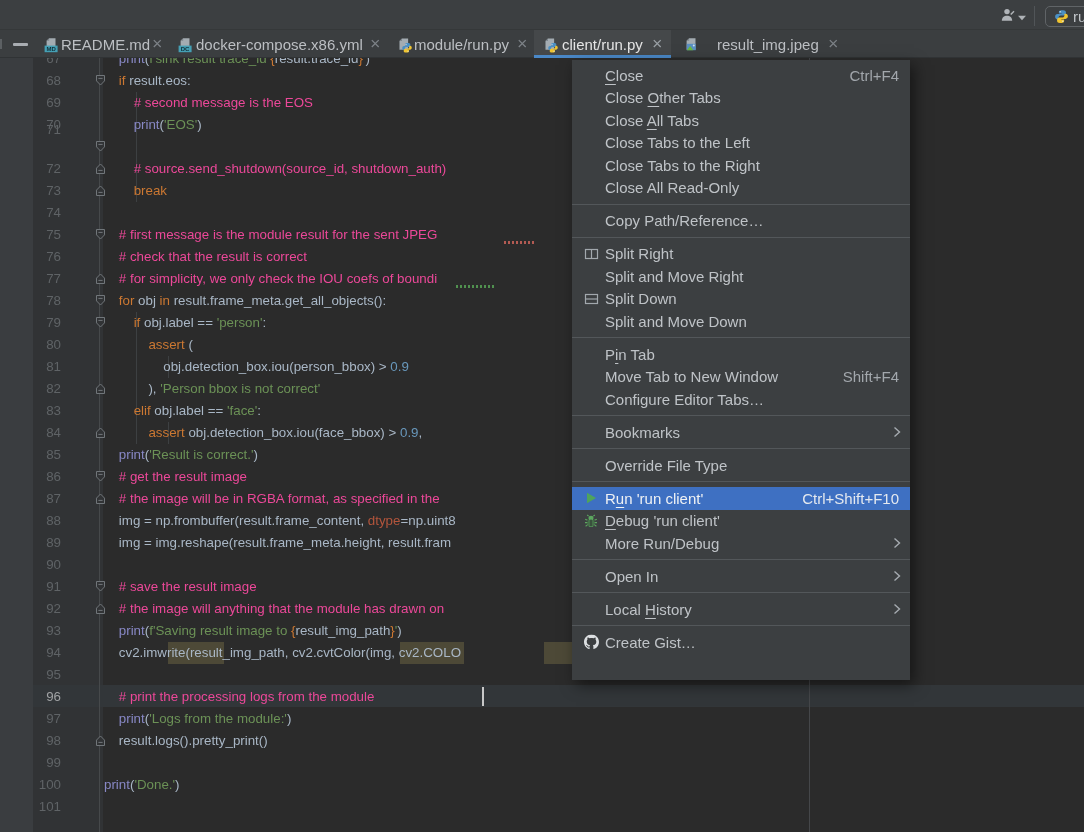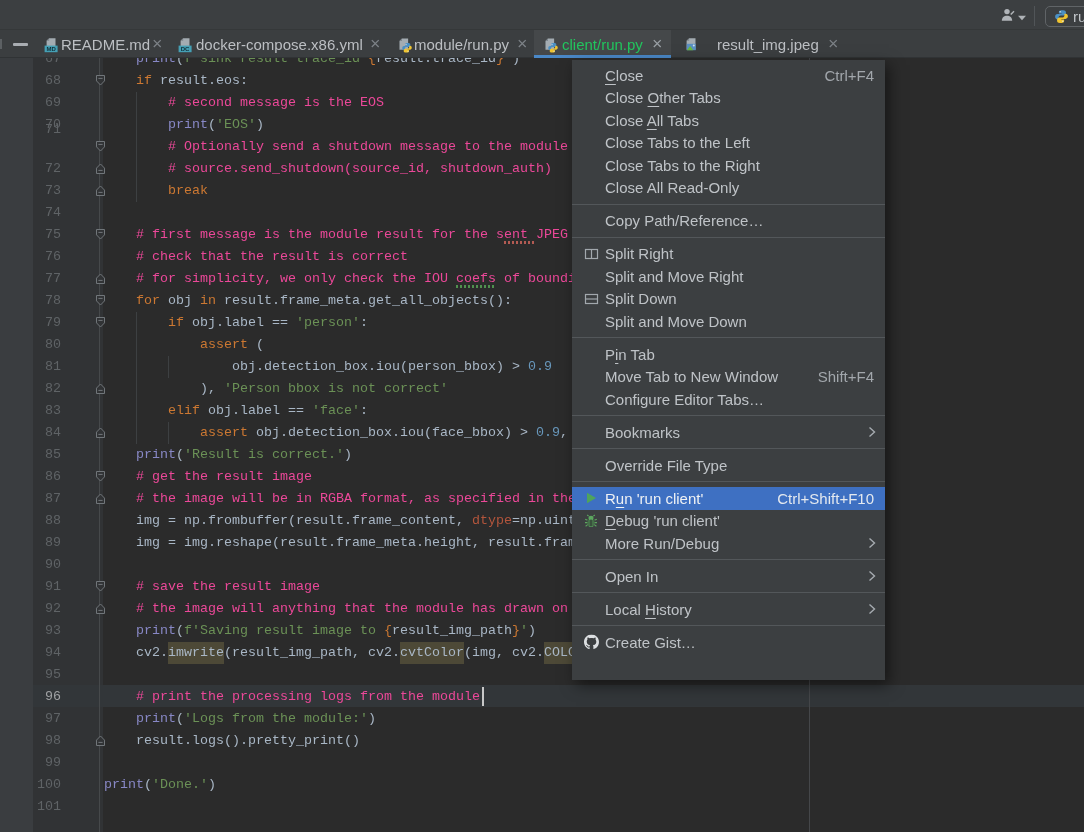--- a/index.html
+++ b/index.html
@@ -2,38 +2,38 @@
 <html><head><meta charset="utf-8"><style>
 *{margin:0;padding:0;box-sizing:border-box}
 html,body{width:1084px;height:832px;overflow:hidden;background:#2b2b2b;
 font-family:"Liberation Sans",sans-serif;}
 .abs{position:absolute}
 #toolbar{position:absolute;left:0;top:0;width:1084px;height:30px;background:#3c3f41;border-bottom:1px solid #353839}
 #tabbar{position:absolute;left:0;top:30px;width:1084px;height:28px;background:#3b3e40;border-bottom:1px solid #303335}
 .tab{position:absolute;top:0;height:28px;display:flex;align-items:center;font-size:15px;color:#bcbfc3}
 .tab .ticon{width:16px;height:16px;flex:none;margin-top:1px}
 .tab .tx{flex:none;white-space:nowrap}
-.tab.sel{background:#45484a;color:#22c55e}
+.tab.sel{background:#45484a;color:#e5e5e5}
 .tab .ul{position:absolute;left:0;right:0;bottom:-1px;height:4px;background:#4a88c7}
 #editor{position:absolute;left:0;top:58px;width:1084px;height:774px;background:#2b2b2b;overflow:hidden;
-font-family:Liberation Mono, monospace;font-size:13.33px}
+font-family:Liberation Sans, sans-serif;font-size:13.33px}
 #lstripe{position:absolute;left:0;top:0;width:33px;height:774px;background:#3a3d40}
 #gutter{position:absolute;left:33px;top:0;width:70px;height:774px;background:#313335}
 .ln{position:absolute;left:33px;width:28px;height:22px;line-height:22px;text-align:right;color:#5f6366}
 .cl{position:absolute;left:104px;height:22px;line-height:22px;white-space:pre;color:#a9b7c6}
 .k{color:#cc7832}.b{color:#8888c6}.s{color:#6b9156}.c{color:#ec4899}.n{color:#6897bb}.pp{color:#b3553c}
 .hl{position:absolute;height:22px;background:#4d4937}
 .ig{position:absolute;width:1px;background:#3d4042}
 #foldline{position:absolute;left:99px;top:0;width:1px;height:774px;background:#46494b}
 #marginline{position:absolute;left:809px;top:0;width:1px;height:774px;background:#45474a}
 #caretrow{position:absolute;left:33px;top:627px;width:1051px;height:22px;background:#323639}
 #caret{position:absolute;left:482px;top:629px;width:1.6px;height:19px;background:#c8c8c8}
 .fold{position:absolute;left:94.5px}
 .wave{position:absolute;height:3px}
-#menu{position:absolute;left:572px;top:60px;width:313px;height:620px;background:#3c3f41;
+#menu{position:absolute;left:572px;top:60px;width:338px;height:620px;background:#3c3f41;
 padding-top:4px;box-shadow:4px 5px 14px rgba(0,0,0,.5);font-size:15px;color:#bfc3c7;z-index:10}
 .mi{position:relative;height:22.5px;display:flex;align-items:center;padding-left:33px}
 .mi .sc{margin-left:auto;padding-right:11px;color:#a2a7ac}
 .mi.on{background:#3e70c2;color:#eef1f4}
 .mi.on .sc{color:#e4e9ef}
 .msep{height:1px;margin:4.75px 0;background:#53575a}
 .micon{position:absolute;left:12px;top:50%;transform:translateY(-50%)}
 .arr{position:absolute;right:9px;top:50%;transform:translateY(-50%)}
 u{text-underline-offset:2.5px;text-decoration-thickness:1px}
 </style></head><body>
@@ -175,21 +175,20 @@
 <div class="ln" style="top:627.5px;color:#a0a2a4">96</div>
 <div class="ln" style="top:649.5px;color:#5f6366">97</div>
 <div class="ln" style="top:671.5px;color:#5f6366">98</div>
 <div class="ln" style="top:693.5px;color:#5f6366">99</div>
 <div class="ln" style="top:715.5px;color:#5f6366">100</div>
 <div class="ln" style="top:737.5px;color:#5f6366">101</div>
 <div class="cl" style="top:-10.5px">    <span class="b">print</span>(<span class="s">f'sink result trace_id </span><span class="k">{</span>result.trace_id<span class="k">}</span><span class="s">'</span>)</div>
 <div class="cl" style="top:11.5px">    <span class="k">if</span> result.eos:</div>
 <div class="cl" style="top:33.5px">        <span class="c"># second message is the EOS</span></div>
 <div class="cl" style="top:55.5px">        <span class="b">print</span>(<span class="s">'EOS'</span>)</div>
-<div class="cl" style="top:77.5px">        <span class="c"># Optionally send a shutdown message to the module</span></div>
 <div class="cl" style="top:99.5px">        <span class="c"># source.send_shutdown(source_id, shutdown_auth)</span></div>
 <div class="cl" style="top:121.5px">        <span class="k">break</span></div>
 <div class="cl" style="top:165.5px">    <span class="c"># first message is the module result for the sent JPEG</span></div>
 <div class="cl" style="top:187.5px">    <span class="c"># check that the result is correct</span></div>
 <div class="cl" style="top:209.5px">    <span class="c"># for simplicity, we only check the IOU coefs of boundi</span></div>
 <div class="cl" style="top:231.5px">    <span class="k">for</span> obj <span class="k">in</span> result.frame_meta.get_all_objects():</div>
 <div class="cl" style="top:253.5px">        <span class="k">if</span> obj.label == <span class="s">'person'</span>:</div>
 <div class="cl" style="top:275.5px">            <span class="k">assert</span> (</div>
 <div class="cl" style="top:297.5px">                obj.detection_box.iou(person_bbox) &gt; <span class="n">0.9</span></div>
 <div class="cl" style="top:319.5px">            ), <span class="s">'Person bbox is not correct'</span></div>

